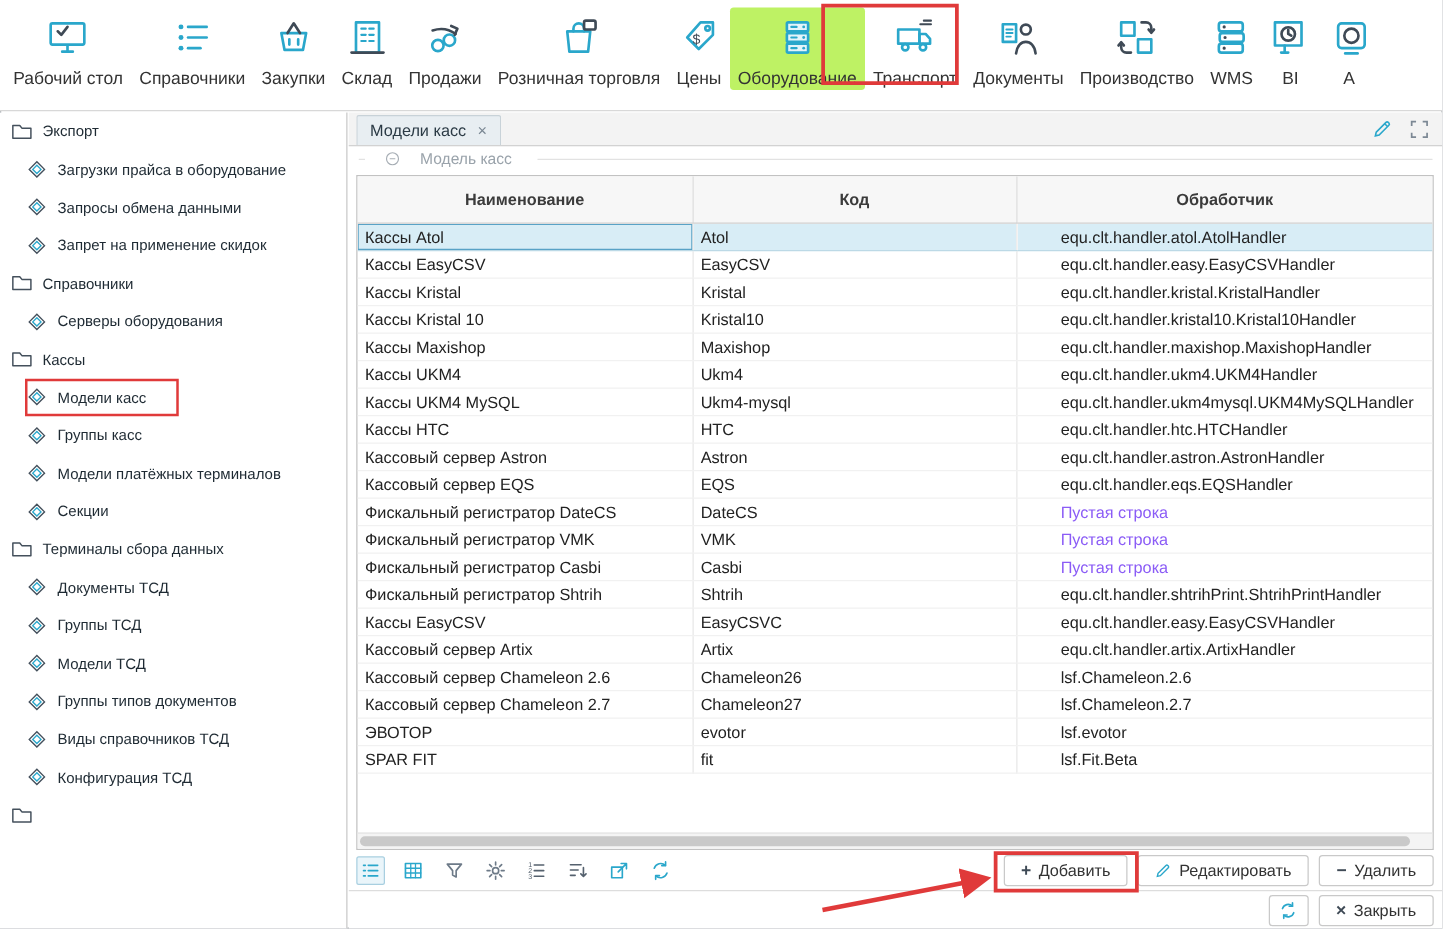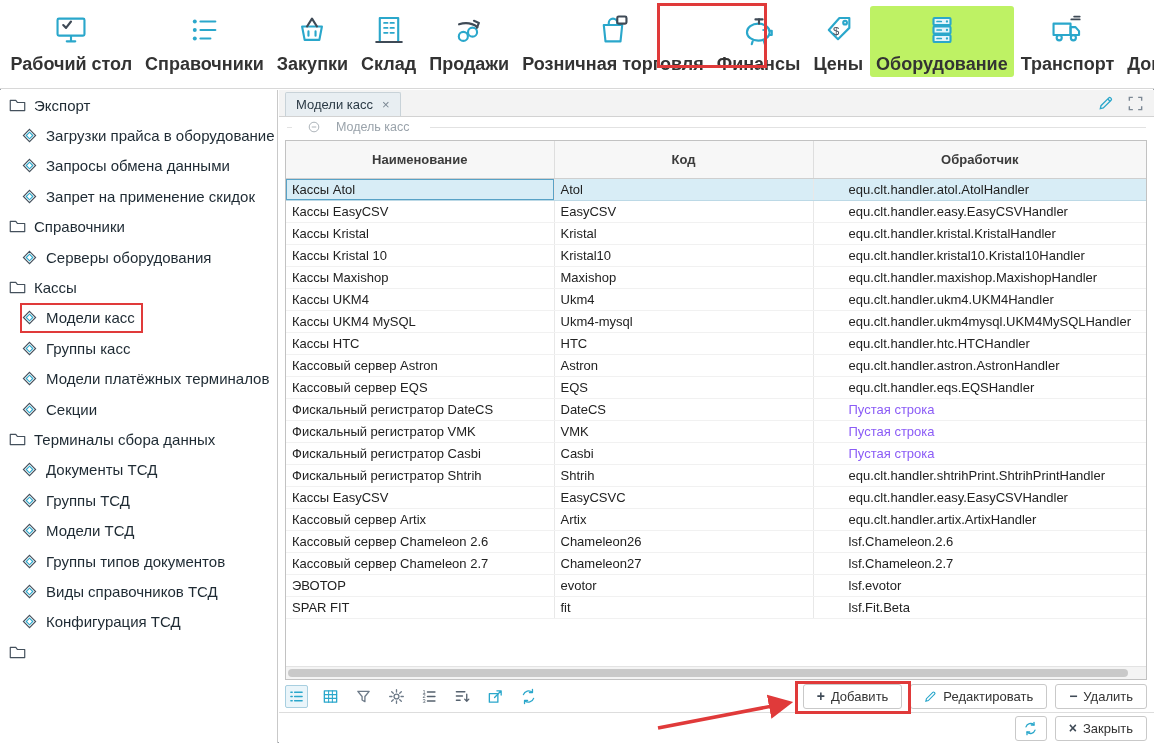--- a/index.html
+++ b/index.html
@@ -7,26 +7,26 @@
        font-family:"Liberation Sans","DejaVu Sans",sans-serif;color:#222;
        box-shadow:inset 0 0 0 1px #9aa0a6;}
   
   .top-toolbar{position:absolute;left:0;top:0;width:100%;height:89px;box-sizing:border-box;
        border-bottom:1px solid #d8d8d8;display:flex;align-items:flex-start;
        padding:6px 0 0 4px;overflow:hidden;white-space:nowrap;background:#fff;}
   .tb-item{display:flex;flex-direction:column;align-items:center;padding:2px 6.5px;
        flex:0 0 auto;cursor:pointer;border-radius:3px;}
   .tb-item.active{background:#bef264;}
   .tb-icon{height:44px;display:flex;align-items:center;justify-content:center;}
-  .tb-label{font-size:18px;color:#333;margin-top:2px;font-weight:bold;}
+  .tb-label{font-size:14px;color:#333;margin-top:2px;}
   
   .sidebar{position:absolute;left:0;top:90px;width:278px;bottom:0;box-sizing:border-box;
        border-right:1px solid #c9c9c9;background:#fff;overflow:hidden;}
   .tree-item{height:30.4px;display:flex;align-items:center;gap:8px;padding-left:8px;
-       font-size:15px;color:#1e2a33;cursor:pointer;white-space:nowrap;}
+       font-size:12px;color:#1e2a33;cursor:pointer;white-space:nowrap;}
   .tree-item.leaf{padding-left:20px;align-items:center;}
   .tree-icon{display:inline-flex;width:18px;justify-content:center;}
   
   .main{position:absolute;left:279px;top:90px;right:0;bottom:0;background:#fff;}
   .tabbar{position:absolute;left:0;top:0;right:0;height:26px;background:#f3f3f3;
        border-bottom:1px solid #d2d2d2;display:flex;align-items:stretch;}
   .tab{margin-left:6px;margin-top:2px;background:#e8eef2;border:1px solid #c8d2d8;border-bottom:none;
        display:flex;align-items:center;gap:9px;padding:0 10px;font-size:13px;color:#2b3a45;
        border-radius:2px 2px 0 0;cursor:pointer;}
   .tab-close{color:#7a8793;font-size:13px;cursor:pointer;}
@@ -134,33 +134,20 @@
             <path d="M5.5 8.5h13L17.3 20H6.7L5.5 8.5z"></path>
             <path d="M9 8.5V7a3 3 0 016 0v1.5"></path>
             <rect x="15" y="2.5" width="6.5" height="5" rx="1" stroke="#3f4a56"></rect>
           </svg>
         </div>
         <div class="tb-label">Розничная торговля</div>
       </div>
       <div class="tb-item">
         <div class="tb-icon">
           <svg width="34" height="34" viewBox="0 0 24 24" fill="none" stroke="#2aa7cb" stroke-width="1.5" stroke-linecap="round" stroke-linejoin="round">
-            <ellipse cx="11.5" cy="13.5" rx="8" ry="6"></ellipse>
-            <path d="M7.5 20l-.6 2M15.5 20l.6 2"></path>
-            <path d="M9.5 4.5h5" stroke="#3f4a56"></path>
-            <path d="M12 4.5v3" stroke="#3f4a56"></path>
-            <circle cx="15" cy="12" r=".7" fill="#2aa7cb" stroke="none"></circle>
-            <path d="M19.5 12.5h1.5v3h-1.5"></path>
-          </svg>
-        </div>
-        <div class="tb-label">Финансы</div>
-      </div>
-      <div class="tb-item">
-        <div class="tb-icon">
-          <svg width="34" height="34" viewBox="0 0 24 24" fill="none" stroke="#2aa7cb" stroke-width="1.5" stroke-linecap="round" stroke-linejoin="round">
             <path d="M13 3.5h7v7L12 18.5 5.5 12 13 3.5z"></path>
             <circle cx="17" cy="6.8" r="1.3"></circle>
             <text x="8.5" y="15.5" font-size="8" fill="#3f4a56" stroke="none" font-family="sans-serif">$</text>
           </svg>
         </div>
         <div class="tb-label">Цены</div>
       </div>
       <div class="tb-item active">
         <div class="tb-icon">
           <svg width="34" height="34" viewBox="0 0 24 24" fill="none" stroke="#2aa7cb" stroke-width="1.5" stroke-linecap="round" stroke-linejoin="round">

